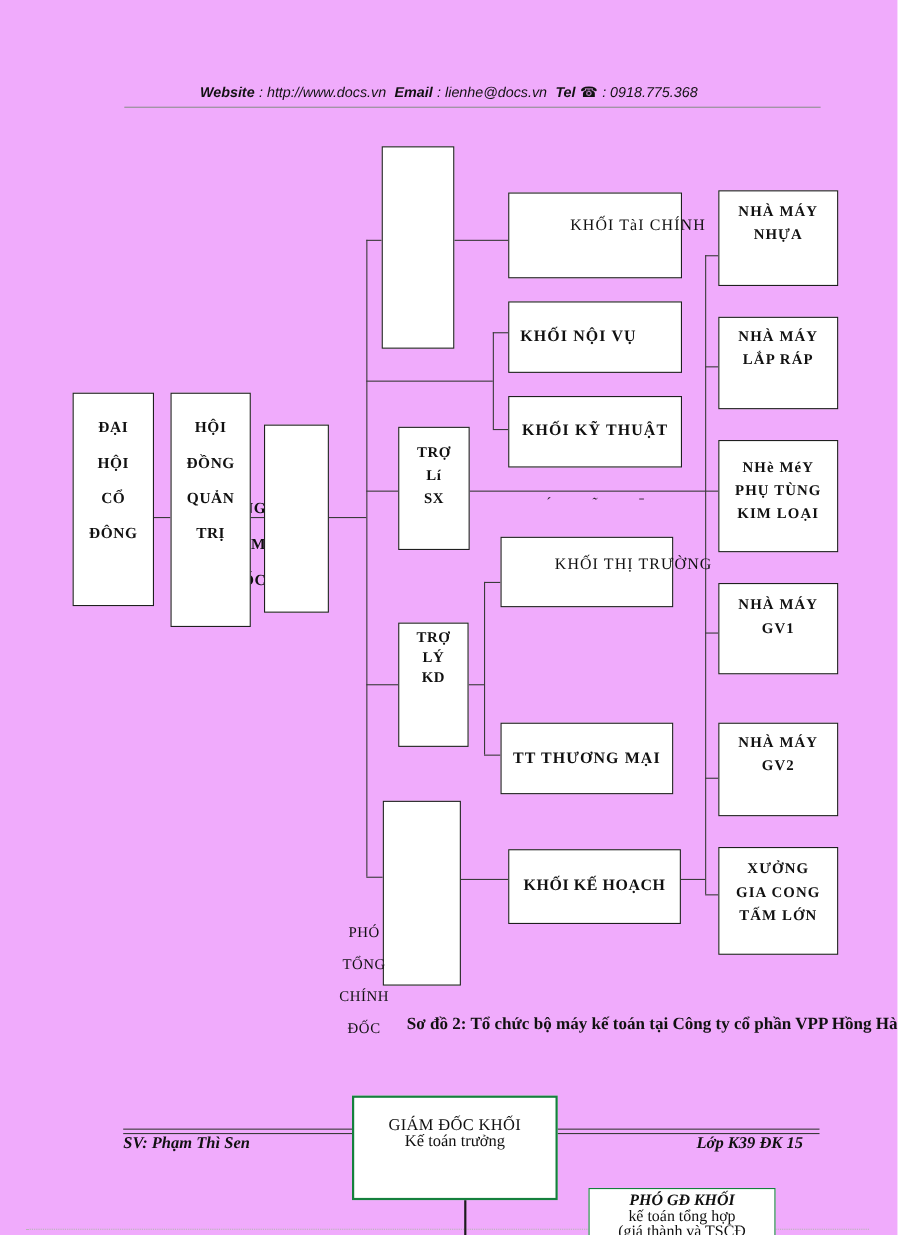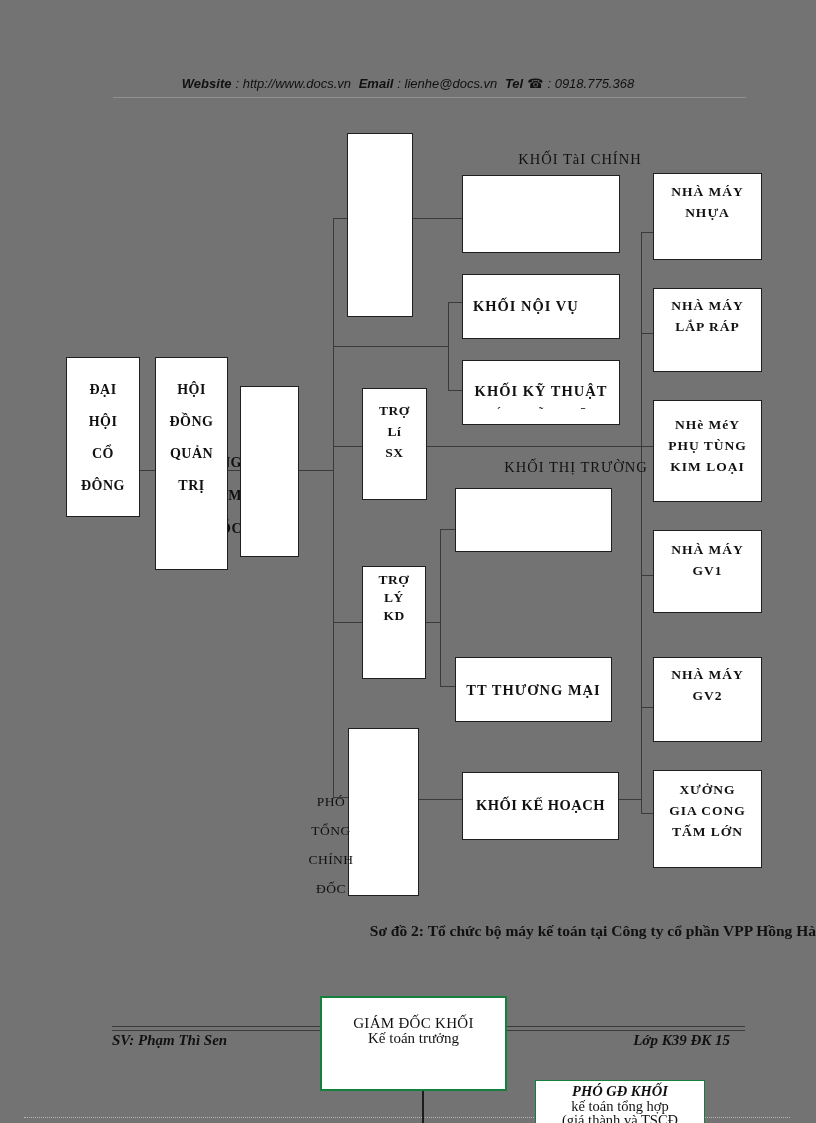--- a/index.html
+++ b/index.html
@@ -1,17 +1,17 @@
 <!DOCTYPE html>
 <html><head>
 <meta charset="utf-8">
 <style>
   html,body{margin:0;padding:0;background:#fff;}
   #page{
-    position:relative;width:816px;height:1123px;background:#737373;
+    position:relative;width:816px;height:1123px;background:#f0abfc;
     overflow:hidden;font-family:"Liberation Serif","DejaVu Serif",serif;color:#111;
   }
   
   .header{position:absolute;left:0;top:76px;width:816px;text-align:center;
     font-family:"Liberation Sans","DejaVu Sans",sans-serif;font-size:13px;font-style:italic;}
   .header .hb{font-weight:bold;}
   .header span{margin:0 2px;}
   .hrule{position:absolute;left:113px;top:97px;width:633px;height:1px;background:#8f8f8f;}
   
   .hl,.vl{position:absolute;background:#3a3a3a;z-index:1;}
@@ -29,21 +29,21 @@
   .t-tttm{padding-top:22px;font-size:14.5px;}
   .t-kehoach{padding-top:22px;font-size:14.5px;letter-spacing:0.5px;}
   .t-nhua{padding-top:7px;}
   .t-laprap{padding-top:6px;}
   .t-phutung{padding-top:13px;}
   .t-gv1{padding-top:8px;}
   .t-gv2{padding-top:6px;}
   .t-xuong{padding-top:8px;}
   
   .lbl{position:absolute;z-index:5;white-space:pre-line;text-align:center;font-size:14.5px;
-    letter-spacing:1px;background:transparent;}
+    letter-spacing:1px;background:transparent;margin-top:46px;}
   .lbl-ktt{font-size:13.5px;line-height:33px;letter-spacing:0.5px;}
   .lbl-ptgd{font-size:13.5px;line-height:29px;letter-spacing:0.5px;}
   .lbl-hidden{position:absolute;z-index:0;white-space:pre-line;text-align:right;
     font-weight:bold;font-size:14px;line-height:33px;letter-spacing:0.5px;}
   .lbl-accents{font-size:14px;word-spacing:34px;letter-spacing:0;}
   
   .caption{position:absolute;left:0;top:922px;width:816px;text-align:right;
     font-weight:bold;font-size:15.5px;}
   .frule{position:absolute;left:112px;width:633px;height:1px;background:#3a3a3a;z-index:1;}
   .sv{position:absolute;left:112px;top:1032px;font-weight:bold;font-style:italic;font-size:15px;z-index:3;}
@@ -95,21 +95,21 @@
   <div class="hl" style="left:440px;top:686px;width:15px;"></div>
   <div class="hl" style="left:333px;top:797px;width:15px;"></div>
   <div class="hl" style="left:419px;top:799px;width:43px;"></div>
   <div class="hl" style="left:619px;top:799px;width:22px;"></div>
   <div class="hl" style="left:641px;top:813px;width:12px;"></div>
   <div class="hl" style="left:641px;top:232px;width:12px;"></div>
   <div class="hl" style="left:641px;top:333px;width:12px;"></div>
   <div class="hl" style="left:641px;top:575px;width:12px;"></div>
   <div class="hl" style="left:641px;top:707px;width:12px;"></div>
 
-  <div class="box" style="left:66px;top:357px;width:74px;height:160px;">
+  <div class="box" style="left:66px;top:357px;width:74px;height:194px;">
     <div class="bt t-left4">ĐẠI
 HỘI
 CỔ
 ĐÔNG</div>
   </div>
   <div class="box" style="left:155px;top:357px;width:73px;height:213px;">
     <div class="bt t-left4">HỘI
 ĐỒNG
 QUẢN
 TRỊ</div>

